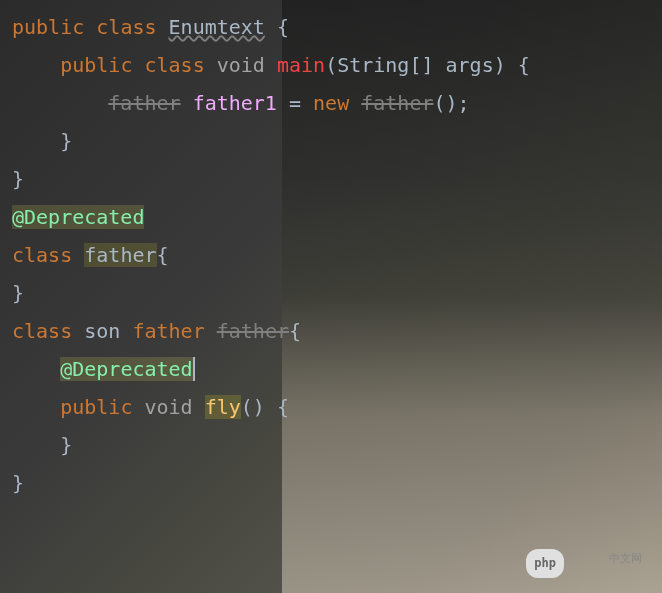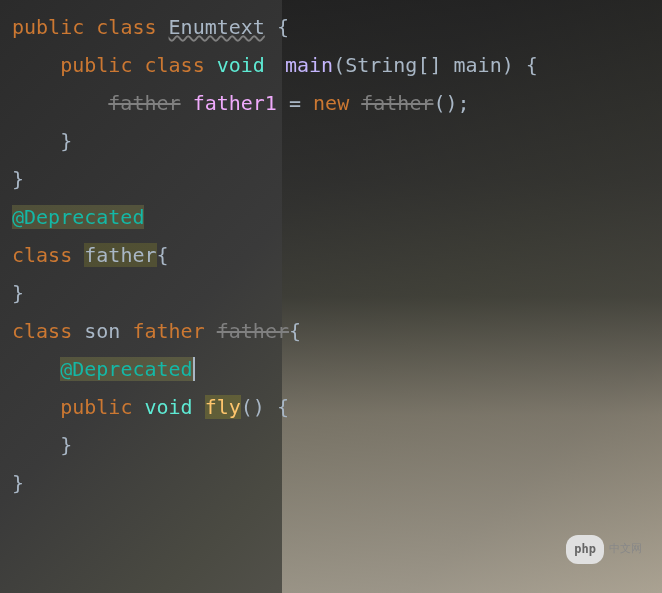--- a/index.html
+++ b/index.html
@@ -43,39 +43,39 @@
       color: #a9b7c6;
     }
     .line {
       white-space: pre;
       height: 38px;
       line-height: 38px;
     }
     .kw-public { color: #cc7832; }
     .kw-class { color: #cc7832; }
     .kw-static { color: #cc7832; }
-    .kw-void { color: #5eead4; }
+    .kw-void { color: #a3a3a3; }
     .kw-new { color: #cc7832; }
     .kw-extends { color: #cc7832; }
     .classname { color: #a9b7c6; }
     .classname-wavy { 
       color: #a9b7c6; 
       text-decoration: underline wavy #808080;
     }
-    .method { color: #c4b5fd; margin-left: 8px; }
+    .method { color: #ef4444; }
     .type { color: #a9b7c6; }
     .var { color: #f0abfc; }
     .paren { color: #a9b7c6; }
     .brace { color: #a9b7c6; }
     .deprecated {
       text-decoration: line-through;
       color: #808080;
     }
     .annotation-hl {
-      color: #14b8a6;
+      color: #86efac;
       background: rgba(255, 255, 100, 0.15);
     }
     .method-hl {
       color: #ffc66d;
       background: rgba(187, 181, 41, 0.25);
     }
     .classname-hl {
       color: #a9b7c6;
       background: rgba(187, 181, 41, 0.2);
     }
@@ -83,49 +83,49 @@
       display: inline-block;
       width: 2px;
       height: 24px;
       background: #a9b7c6;
       vertical-align: middle;
       position: relative;
       top: -2px;
     }
     .watermark {
       position: absolute;
-      bottom: 29px;
+      bottom: 15px;
       right: 20px;
       z-index: 3;
       display: flex;
-      align-items: center;
       gap: 5px;
     }
     .watermark-logo {
       background: #e0e0e0;
       border-radius: 12px;
       padding: 3px 8px;
       font-size: 12px;
       font-weight: bold;
       color: #666;
     }
     .watermark-text {
       font-size: 11px;
       color: #888;
+      margin-left: 40px;
     }
   </style>
 </head>
 <body>
 
 <div class="bg-overlay"></div>
 <div class="bg-figure"></div>
 
 <div class="code-area">
   <div class="line"><span class="kw-public">public</span> <span class="kw-class">class</span> <span class="classname-wavy">Enumtext</span> <span class="brace">{</span></div>
-  <div class="line">    <span class="kw-public">public</span> <span class="kw-static">class</span> <span class="kw-void">void</span> <span class="method">main</span><span class="paren">(String[] main)</span> <span class="brace">{</span></div>
+  <div class="line">    <span class="kw-public">public</span> <span class="kw-static">class</span> <span class="kw-void">void</span> <span class="method">main</span><span class="paren">(String[] args)</span> <span class="brace">{</span></div>
   <div class="line">        <span class="deprecated">father</span> <span class="var">father1</span> <span>=</span> <span class="kw-new">new</span> <span class="deprecated">father</span><span>();</span></div>
   <div class="line">    <span class="brace">}</span></div>
   <div class="line"><span class="brace">}</span></div>
   <div class="line"><span class="annotation-hl">@Deprecated</span></div>
   <div class="line"><span class="kw-class">class</span> <span class="classname-hl">father</span><span class="brace">{</span></div>
   <div class="line"><span class="brace">}</span></div>
   <div class="line"><span class="kw-class">class</span> <span class="classname">son</span> <span class="kw-extends">father</span> <span class="deprecated">father</span><span class="brace">{</span></div>
   <div class="line">    <span class="annotation-hl">@Deprecated</span><span class="cursor"></span></div>
   <div class="line">    <span class="kw-public">public</span> <span class="kw-void">void</span> <span class="method-hl">fly</span><span class="paren">()</span> <span class="brace">{</span></div>
   <div class="line">    <span class="brace">}</span></div>

